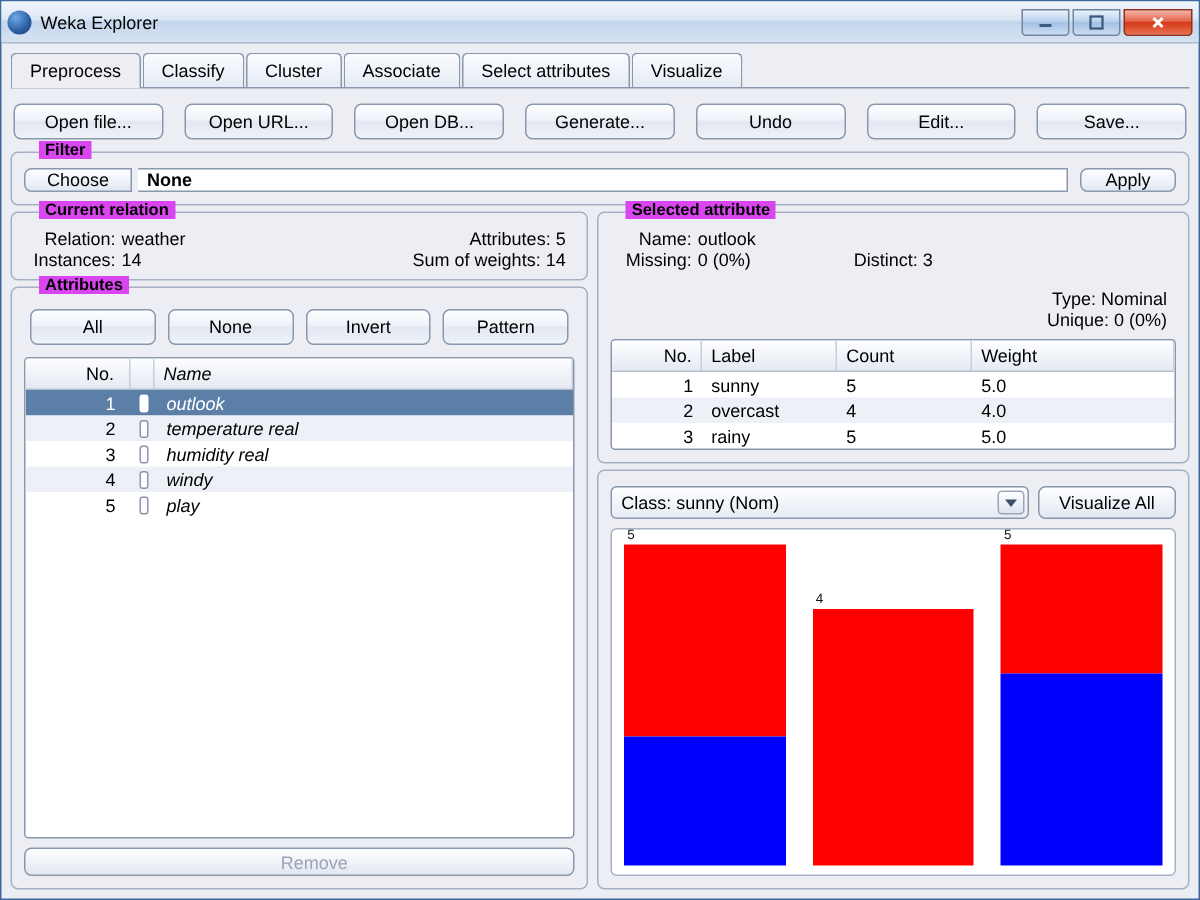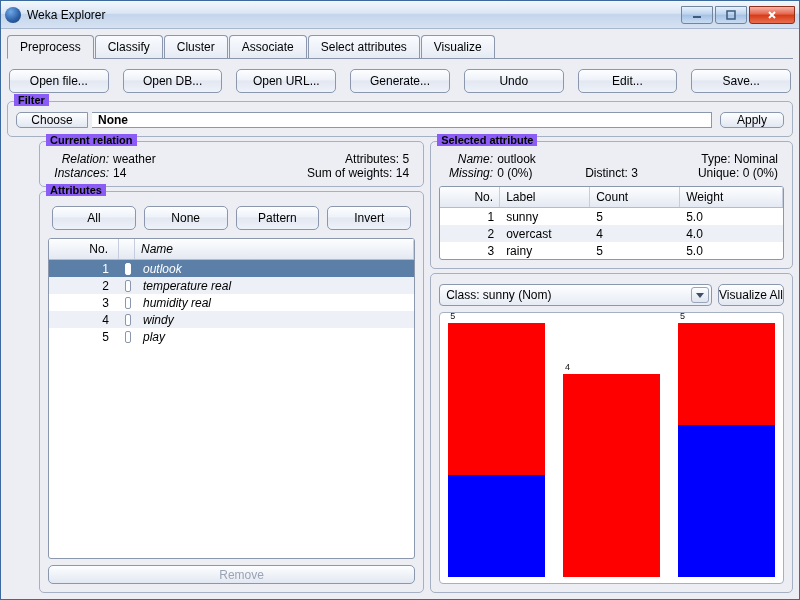--- a/index.html
+++ b/index.html
@@ -127,22 +127,22 @@
   .groupbox {
     border: 1px solid #a6b0c3;
     border-radius: 5px;
     position: relative;
     padding: 10px 8px 8px 8px;
     background: #eceef4;
   }
   .groupbox > .legend {
     position: absolute;
     top: -8px;
-    left: 6px;
-    background: #8b5cf6;
+    left: 18px;
+    background: #d946ef;
     padding: 0 4px;
     font-weight: bold;
     font-size: 11px;
   }
 
   .filterbar { display: flex; gap: 4px; align-items: stretch; }
   .filterbar .choose-btn {
     width: 72px;
     border: 1px solid #8a97ad;
     border-radius: 5px 0 0 5px;
@@ -166,27 +166,27 @@
     border: 1px solid #8a97ad;
     border-radius: 5px;
     background: linear-gradient(to bottom, #fdfeff, #e2e7f1);
     display: flex; align-items: center; justify-content: center;
     font-size: 12px;
     cursor: pointer;
     margin-left: 4px;
   }
 
   .middle { display: flex; gap: 6px; flex: 1; min-height: 0; }
-  .leftcol { width: 49%; display: flex; flex-direction: column; gap: 4px; margin-left: 32px; }
+  .leftcol { width: 49%; display: flex; flex-direction: column; gap: 4px; }
   .rightcol { flex: 1; display: flex; flex-direction: column; gap: 4px; }
 
   .kv { display: flex; gap: 20px; font-size: 12px; padding: 0 6px; }
   .kv .col { flex: 1; }
   .kv .row { display: flex; }
-  .kv .k { min-width: 55px; text-align: right; margin-right: 4px; font-style: italic; }
+  .kv .k { min-width: 55px; text-align: right; margin-right: 4px; }
 
   .attr-btns { display:flex; gap:8px; padding: 4px 4px 8px 4px; }
   .attr-btns .btn { max-width:none; flex:1; }
 
   .table {
     border: 1px solid #8a97ad;
     background: #fff;
     border-radius: 3px;
     overflow: hidden;
     flex:1;
@@ -240,21 +240,21 @@
     background: linear-gradient(to bottom, #fdfeff, #dfe5ef);
     display:flex; align-items:center; justify-content:center;
   }
   .classrow .combo .arrow::after{
     content:""; width:0;height:0;
     border-left:4px solid transparent;
     border-right:4px solid transparent;
     border-top:5px solid #414f63;
   }
   .vizbtn {
-    width: 66px;
+    width: 92px;
     height:22px;
     border:1px solid #8a97ad;
     border-radius:5px;
     background: linear-gradient(to bottom, #fdfeff, #e2e7f1);
     display:flex; align-items:center; justify-content:center;
     font-size:12px;
     cursor:pointer;
   }
 
   .chartbox {
@@ -384,22 +384,22 @@
     <div class="tab">Associate</div>
     <div class="tab">Select attributes</div>
     <div class="tab">Visualize</div>
   </div>
   <div class="tabunder"></div>
 
   <div class="content">
 
     <div class="btnrow">
       <div class="btn">Open file...</div>
+      <div class="btn">Open URL...</div>
       <div class="btn">Open DB...</div>
-      <div class="btn">Open URL...</div>
       <div class="btn">Generate...</div>
       <div class="btn">Undo</div>
       <div class="btn">Edit...</div>
       <div class="btn">Save...</div>
     </div>
 
     <div class="groupbox">
       <div class="legend">Filter</div>
       <div class="filterbar">
         <div class="choose-btn">Choose</div>
@@ -430,22 +430,22 @@
               <div class="row" style="justify-content:flex-end;"><span>Sum of weights:</span>&nbsp;<span>14</span></div>
             </div>
           </div>
         </div>
 
         <div class="groupbox" style="flex:1; display:flex; flex-direction:column;">
           <div class="legend">Attributes</div>
           <div class="attr-btns">
             <div class="btn small">All</div>
             <div class="btn small">None</div>
+            <div class="btn small">Invert</div>
             <div class="btn small">Pattern</div>
-            <div class="btn small">Invert</div>
           </div>
           <div class="table">
             <div class="hdr">
               <div class="hc attr-no">No.</div>
               <div class="hc" style="width:16px;"></div>
               <div class="hc attr-nm">Name</div>
             </div>
             <div class="rows" id="attr-rows">
                 <div class="tr sel">
                   <div class="td attr-no">1</div>
@@ -501,21 +501,21 @@
               <div class="row">
                   <span class="k" style="min-width:48px;">Missing:</span>
                   <span>0 (0%)</span>
                 </div>
             </div>
             <div class="col" style="text-align:center;">
               <div class="row" style="visibility:hidden;">.</div>
               <div class="row" style="justify-content:center;"><span>Distinct:</span>&nbsp;<span>3</span></div>
             </div>
             <div class="col" style="text-align:right;">
-              <div class="row" style="justify-content:flex-end;"><span>Type:</span>&nbsp;<span>Nominal</span></div>
+              <div class="row" style="justify-content:flex-end;margin-top:40px;"><span>Type:</span>&nbsp;<span>Nominal</span></div>
               <div class="row" style="justify-content:flex-end;"><span>Unique:</span>&nbsp;<span>0 (0%)</span></div>
             </div>
           </div>
           <div class="table sel-attr-table" style="margin-top:6px; flex:none;">
             <div class="hdr">
               <div class="hc c-no">No.</div>
               <div class="hc c-lb">Label</div>
               <div class="hc c-ct">Count</div>
               <div class="hc c-wt">Weight</div>
             </div>

